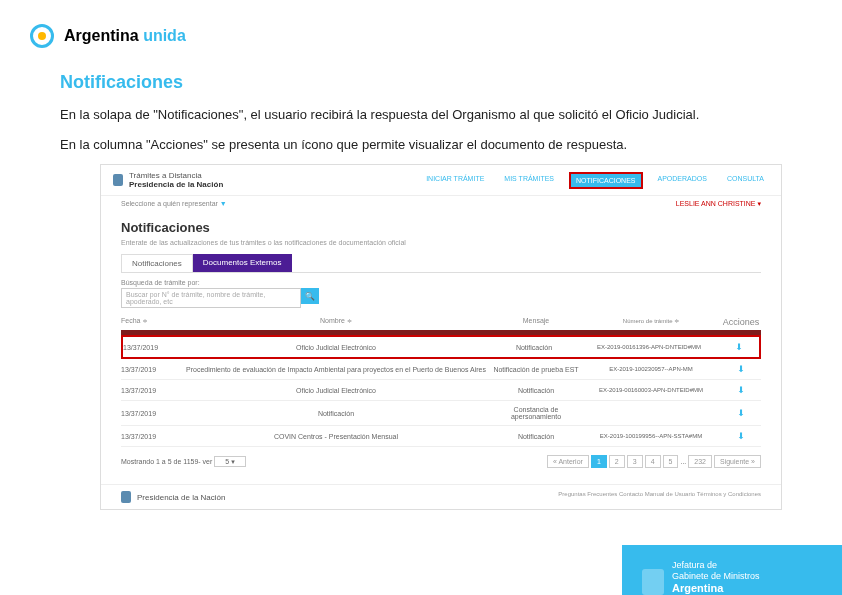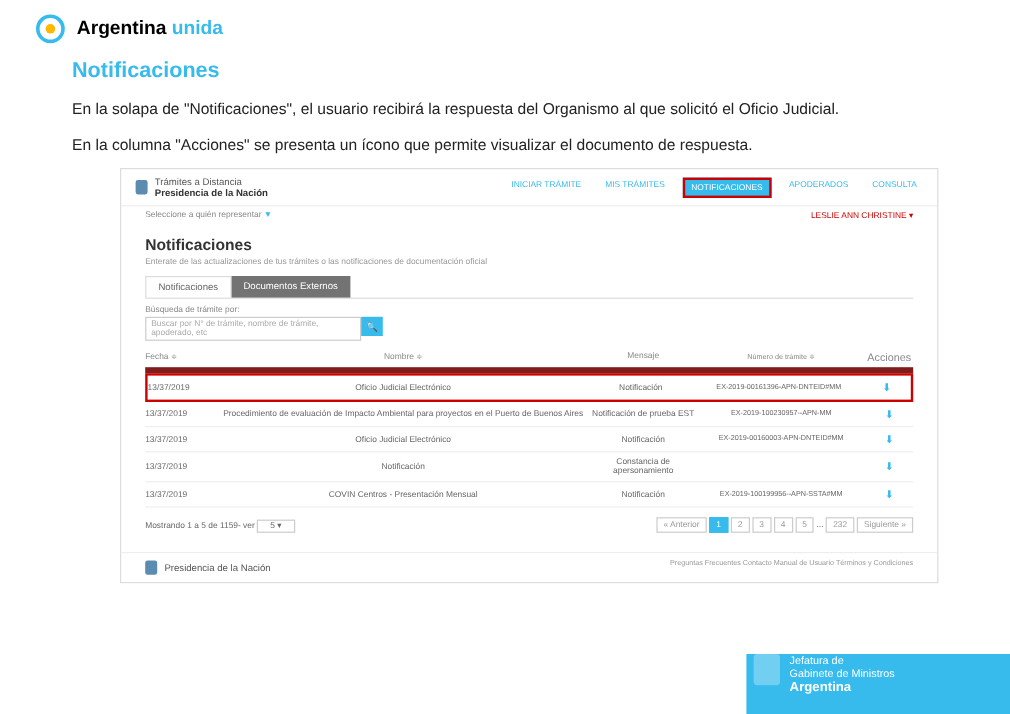--- a/index.html
+++ b/index.html
@@ -1,17 +1,17 @@
 <!DOCTYPE html>
 <html><head>
 <meta charset="utf-8">
 <style>
 * { margin: 0; padding: 0; box-sizing: border-box; }
 body { font-family: Arial, sans-serif; width: 842px; height: 595px; background: #fff; position: relative; }
-.header { display: flex; align-items: center; padding: 12px 30px; }
+.header { display: flex; align-items: center; padding: 24px 30px; }
 .logo-circle { width: 24px; height: 24px; border: 3px solid #37bbed; border-radius: 50%; display: flex; align-items: center; justify-content: center; margin-right: 10px; }
 .logo-circle-inner { width: 8px; height: 8px; background: #ffb800; border-radius: 50%; }
 .brand { font-size: 16px; font-weight: bold; }
 .brand-unida { color: #37bbed; font-weight: bold; }
 .content { padding: 0 60px; }
 .section-title { color: #37bbed; font-size: 18px; font-weight: bold; margin-bottom: 12px; }
 .desc { font-size: 13px; line-height: 1.5; margin-bottom: 10px; color: #222; }
 .screenshot { margin: 10px 60px 0 100px; border: 1px solid #ddd; background: #fff; font-size: 7px; color: #666; }
 .ss-topbar { display: flex; justify-content: space-between; align-items: center; padding: 6px 12px; border-bottom: 1px solid #eee; }
 .ss-brand { display: flex; align-items: center; gap: 6px; font-size: 8px; color: #555; }
@@ -20,42 +20,42 @@
 .ss-nav-item { padding: 3px 5px; }
 .ss-nav-active { background: #37bbed; color: #fff; border: 2px solid #c00; }
 .ss-userrow { display: flex; justify-content: space-between; padding: 4px 20px; font-size: 7px; color: #888; }
 .ss-user { color: #c00; }
 .ss-dropdown { display: inline-block; width: 6px; height: 6px; color: #37bbed; }
 .ss-main { padding: 8px 20px; }
 .ss-title { font-size: 13px; font-weight: bold; color: #333; margin-bottom: 4px; }
 .ss-sub { font-size: 7px; color: #999; margin-bottom: 8px; }
 .ss-tabs { display: flex; gap: 0; border-bottom: 1px solid #ddd; margin-bottom: 6px; }
 .ss-tab { padding: 4px 10px; font-size: 8px; }
-.ss-tab-active { background: #737373; color: #fff; }
+.ss-tab-active { background: #4c1d95; color: #fff; }
 .ss-tab-inactive { border: 1px solid #ddd; border-bottom: none; color: #666; }
 .ss-search-label { font-size: 7px; color: #888; margin-bottom: 2px; }
 .ss-search { display: flex; margin-bottom: 6px; }
 .ss-search-input { flex: 0 0 180px; border: 1px solid #ccc; padding: 2px 4px; font-size: 7px; color: #aaa; }
 .ss-search-btn { width: 18px; height: 16px; background: #37bbed; color: #fff; display: flex; align-items: center; justify-content: center; font-size: 8px; }
 .ss-table { width: 100%; }
 .ss-th { display: flex; font-size: 7px; color: #888; padding: 3px 0; border-bottom: 5px solid #7f1d1d; }
 .ss-tr { display: flex; font-size: 7px; padding: 5px 0; border-bottom: 1px solid #eee; align-items: center; }
 .ss-tr-highlight { border: 2px solid #c00; }
 .col-fecha { flex: 0 0 60px; }
 .col-nombre { flex: 1; text-align: center; }
 .col-mensaje { flex: 0 0 90px; text-align: center; }
 .col-tramite { flex: 0 0 140px; text-align: center; font-size: 6px; }
 .col-acciones { flex: 0 0 40px; text-align: center; color: #37bbed; font-size: 9px; }
 .ss-pagination { display: flex; justify-content: space-between; align-items: center; padding: 8px 0; font-size: 7px; }
 .ss-pag-select { border: 1px solid #ccc; padding: 1px 10px; }
 .ss-pag-pages { display: flex; gap: 2px; align-items: center; }
 .ss-pag-btn { border: 1px solid #ccc; padding: 2px 5px; color: #999; }
 .ss-pag-active { background: #37bbed; color: #fff; border-color: #37bbed; }
 .ss-footer { display: flex; justify-content: space-between; padding: 6px 20px; border-top: 1px solid #eee; font-size: 6px; color: #999; }
-.footer-bar { position: absolute; bottom: 0; right: 0; width: 220px; height: 50px; background: #37bbed; display: flex; align-items: flex-start; padding: 0 6px; gap: 8px; }
+.footer-bar { position: absolute; bottom: 0; right: 0; width: 220px; height: 50px; background: #37bbed; display: flex; align-items: flex-end; padding: 0 20px; gap: 8px; }
 .footer-shield { width: 22px; height: 26px; background: rgba(255,255,255,0.3); border-radius: 3px; }
 .footer-text { color: #fff; font-size: 9px; line-height: 1.2; }
 .footer-text-bold { font-weight: bold; font-size: 11px; }
 .sort-arrow { font-size: 6px; }
 </style>
 </head>
 <body>
 
 <div class="header">
   <div class="logo-circle">

